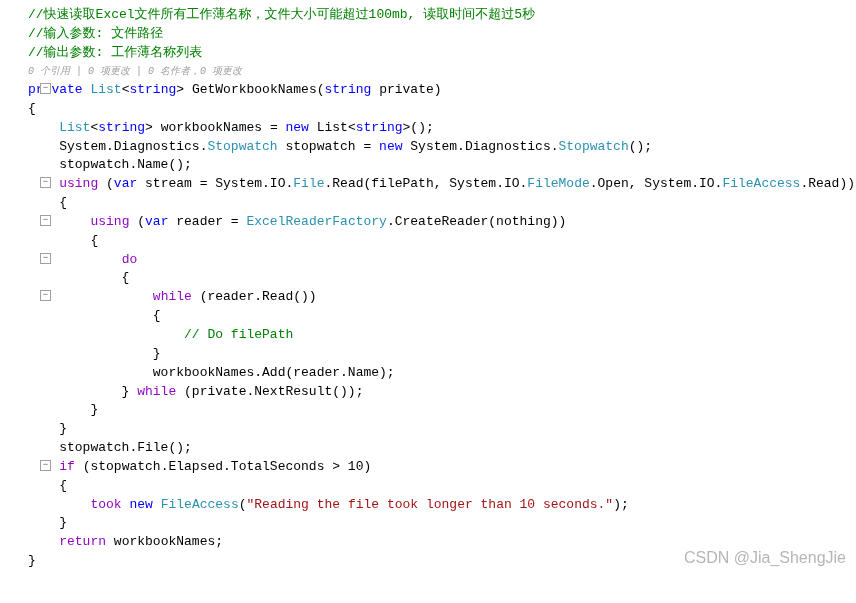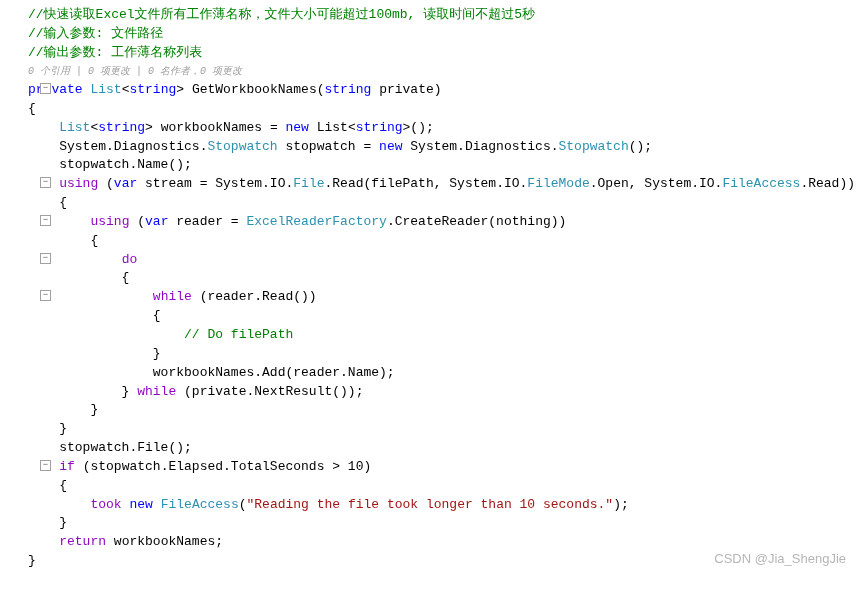--- a/index.html
+++ b/index.html
@@ -13,21 +13,21 @@
   width: 856px;
   position: relative;
 }
 .line { white-space: pre; }
 .cmt { color: #008000; }
 .kw  { color: #0000ff; }
 .typ { color: #2b91af; }
 .str { color: #a31515; }
 .ctrl{ color: #8f08c4; }
 .codelens { color: #a0a0a0; font-size: 10px; padding: 2px 0 2px 0; white-space: pre; font-style: italic; }
-.wm { position: absolute; right: 10px; bottom: 8px; color: rgba(120,120,120,0.55); font-family: Arial, sans-serif; font-size: 13px; }
+.wm { position: absolute; right: 10px; bottom: 8px; color: rgba(120,120,120,0.55); font-family: Arial, sans-serif; font-size: 16px; }
 .minus {
   position: absolute; left: 12px; width: 11px; height: 11px;
   border: 1px solid #a0a0a0; background: #fff; font-size: 9px; line-height: 9px;
   text-align: center; color: #606060;
 }
 .minus::before { content: "−"; }
 </style>
 </head>
 <body>
 

